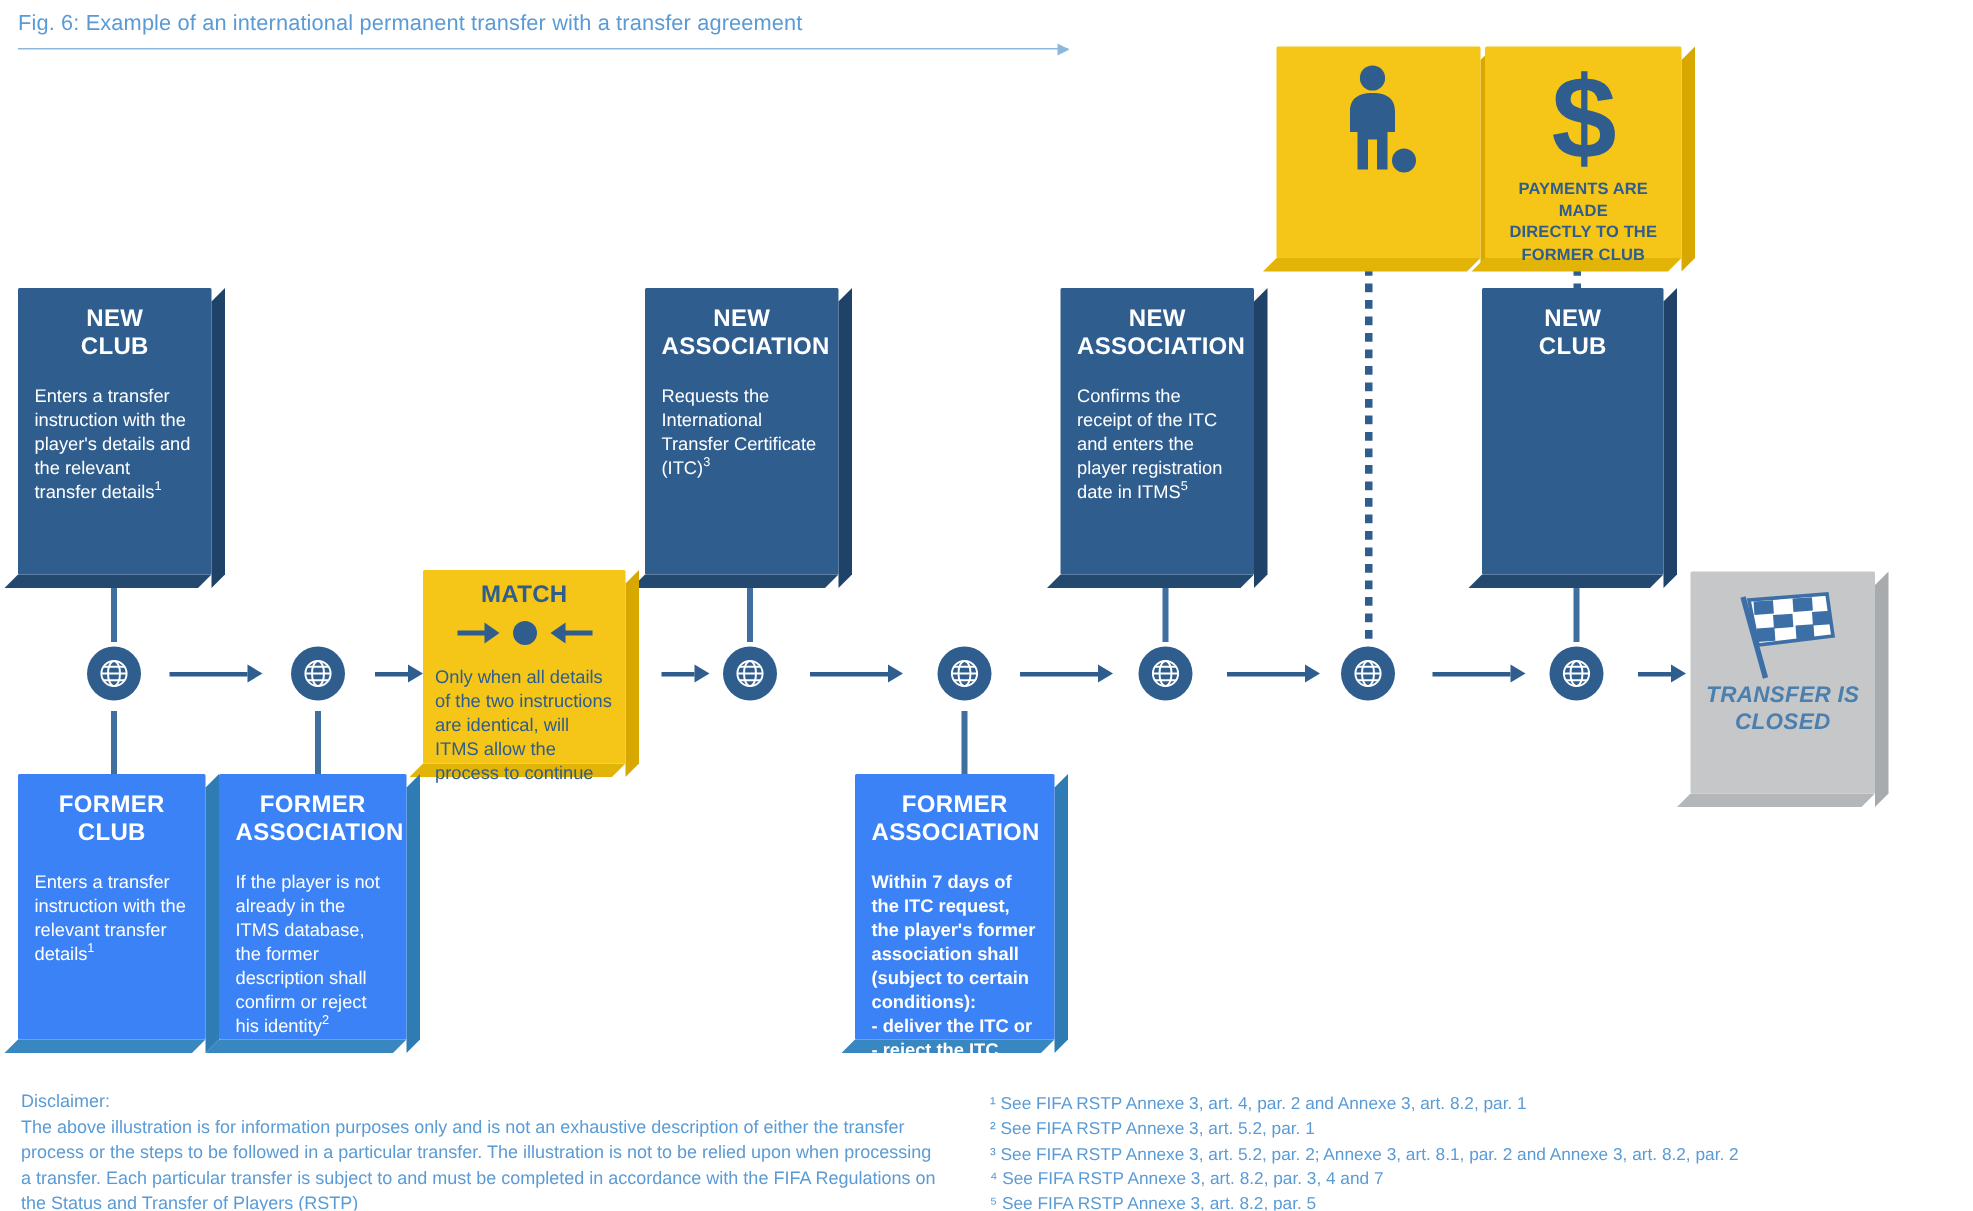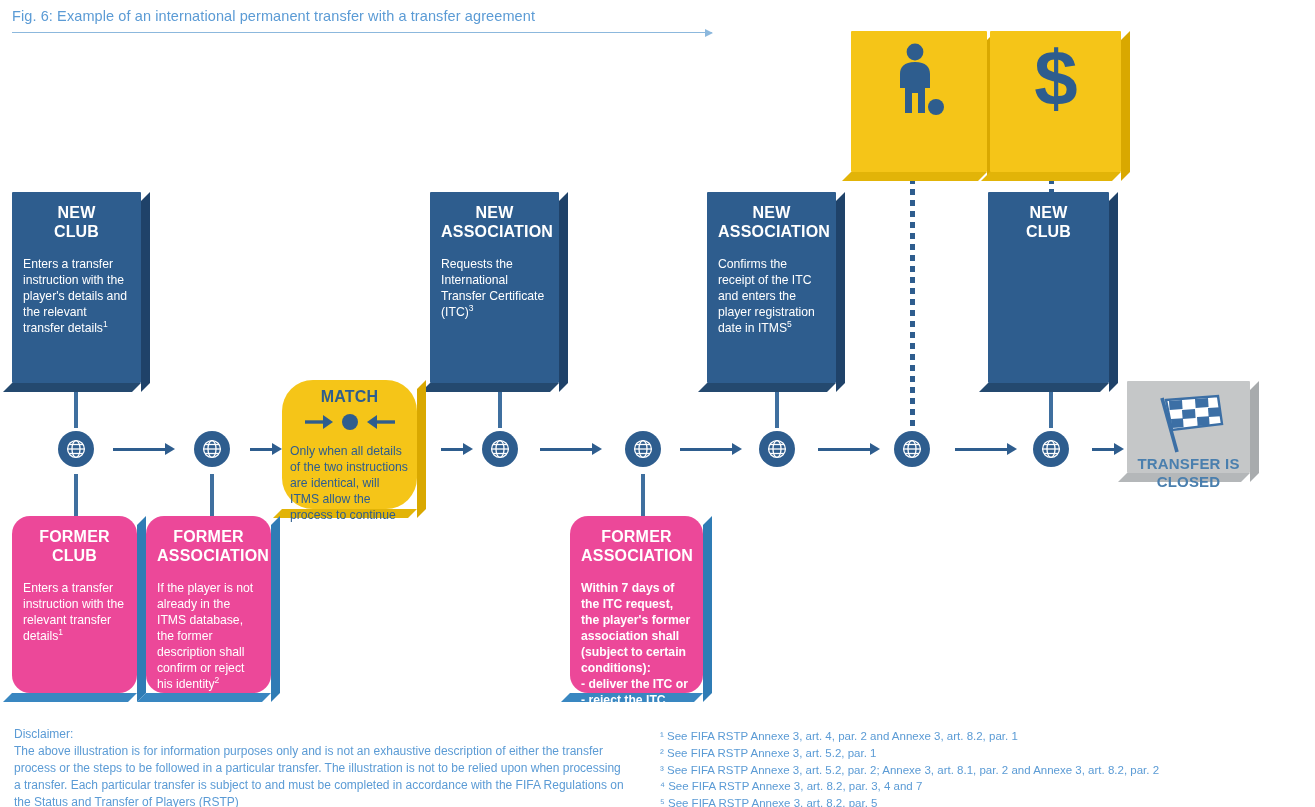--- a/index.html
+++ b/index.html
@@ -38,21 +38,21 @@
     transform:skewY(-45deg);transform-origin:top right;
   }
   .box .bottomf{
     position:absolute;left:0;bottom:0;height:9px;right:9px;
     transform:skewX(-45deg);transform-origin:top right;
   }
 
   .navy .face{background:#2e5d8e;}
   .navy .side{background:#1f4269;}
   .navy .bottomf{background:#24496f;}
-  .lblue .face{background:#ec4899;border-radius:18px;}
+  .lblue .face{background:#3b82f6;}
   .lblue .side{background:#2f7cb5;}
   .lblue .bottomf{background:#3987c1;}
   .gold .face{background:#f5c518;}
   .gold .side{background:#d9a800;}
   .gold .bottomf{background:#e2b408;}
   .grey .face{background:#c5c7c8;}
   .grey .side{background:#a8abad;}
   .grey .bottomf{background:#b4b7b9;}
 
   .bx-title{
@@ -283,27 +283,28 @@
 
   <div class="box gold" style="left:990px;top:31px;width:140px;height:150px;">
     <div class="side"></div>
       <div class="bottomf"></div>
     <div class="face" style="padding:10px 6px 8px 6px;">
       <div style="height:78px;display:flex;align-items:center;justify-content:center;">
         <svg width="58" height="76" viewBox="0 0 58 76">
           <text x="29" y="63" text-anchor="middle" font-family="Liberation Sans, sans-serif" font-size="78" font-weight="bold" fill="#2e5d8e">$</text>
         </svg>
       </div>
+      <div class="icon-caption">PAYMENTS ARE MADE<br>DIRECTLY TO THE<br>FORMER CLUB</div>
     </div>
   </div>
 
   <div class="box gold" style="left:282px;top:380px;width:144px;height:138px;">
     <div class="side"></div>
       <div class="bottomf"></div>
-    <div class="face" style="padding:8px 8px 6px 8px;border-radius:31px;">
+    <div class="face" style="padding:8px 8px 6px 8px;">
       <div class="bx-title">MATCH</div>
       <div style="display:flex;align-items:center;justify-content:center;gap:7px;margin:6px 0 4px 0;">
         <svg width="30" height="18" viewBox="0 0 30 18">
             <line x1="1" y1="9" x2="20" y2="9" stroke="#2e5d8e" stroke-width="3.4"></line>
             <polygon points="19,2 29,9 19,16" fill="#2e5d8e"></polygon>
           </svg>
         <svg width="18" height="18" viewBox="0 0 18 18">
             <circle cx="9" cy="9" r="8" fill="#2e5d8e"></circle>
           </svg>
         <svg width="30" height="18" viewBox="0 0 30 18">
@@ -335,21 +336,21 @@
 
   <div class="box lblue" style="left:570px;top:516px;width:142px;height:186px;">
     <div class="side"></div>
       <div class="bottomf"></div>
     <div class="face">
       <div class="bx-title">FORMER<br>ASSOCIATION</div>
       <div class="bx-body" style="font-weight:bold;"><span>Within 7 days of the ITC request, the player's former association shall (subject to certain conditions):<br>- deliver the ITC or<br>- reject the ITC request</span><sup>4</sup></div>
     </div>
   </div>
 
-  <div class="box grey" style="left:1127px;top:381px;width:132px;height:101px;">
+  <div class="box grey" style="left:1127px;top:381px;width:132px;height:157px;font-style:italic;">
     <div class="side"></div>
       <div class="bottomf"></div>
     <div class="face" style="padding:12px 8px 8px 8px;">
       <div style="height:62px;display:flex;align-items:center;justify-content:center;">
         <svg width="74" height="60" viewBox="0 0 74 60">
           <line x1="10" y1="4" x2="25" y2="58" stroke="#3c6fa5" stroke-width="3.6"></line>
           <g fill="#3c6fa5">
             <path d="M14 6 L66 2 L70 30 L20 36 Z" opacity="0"></path>
           </g>
           <g>

